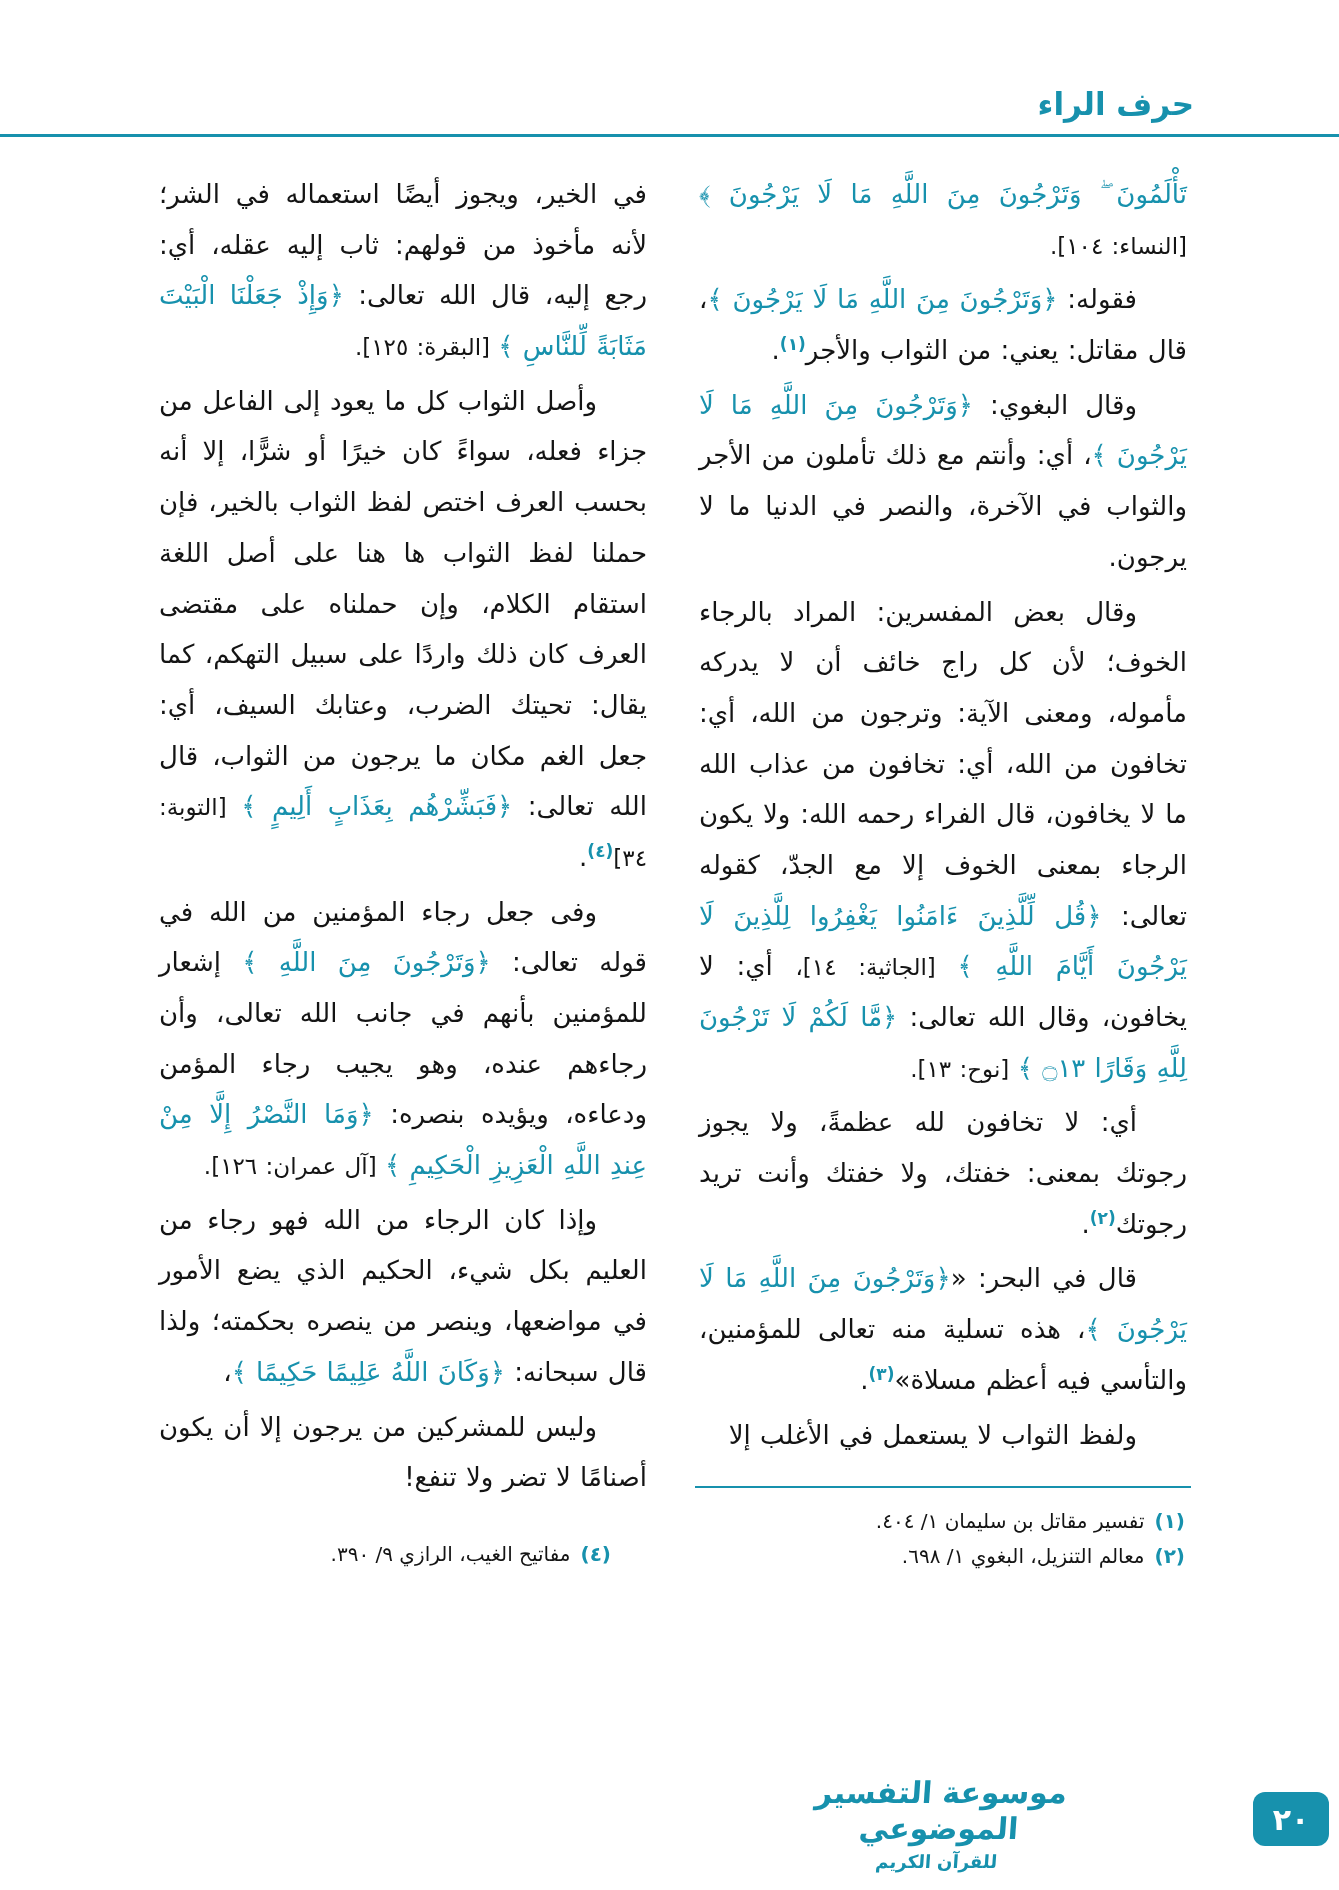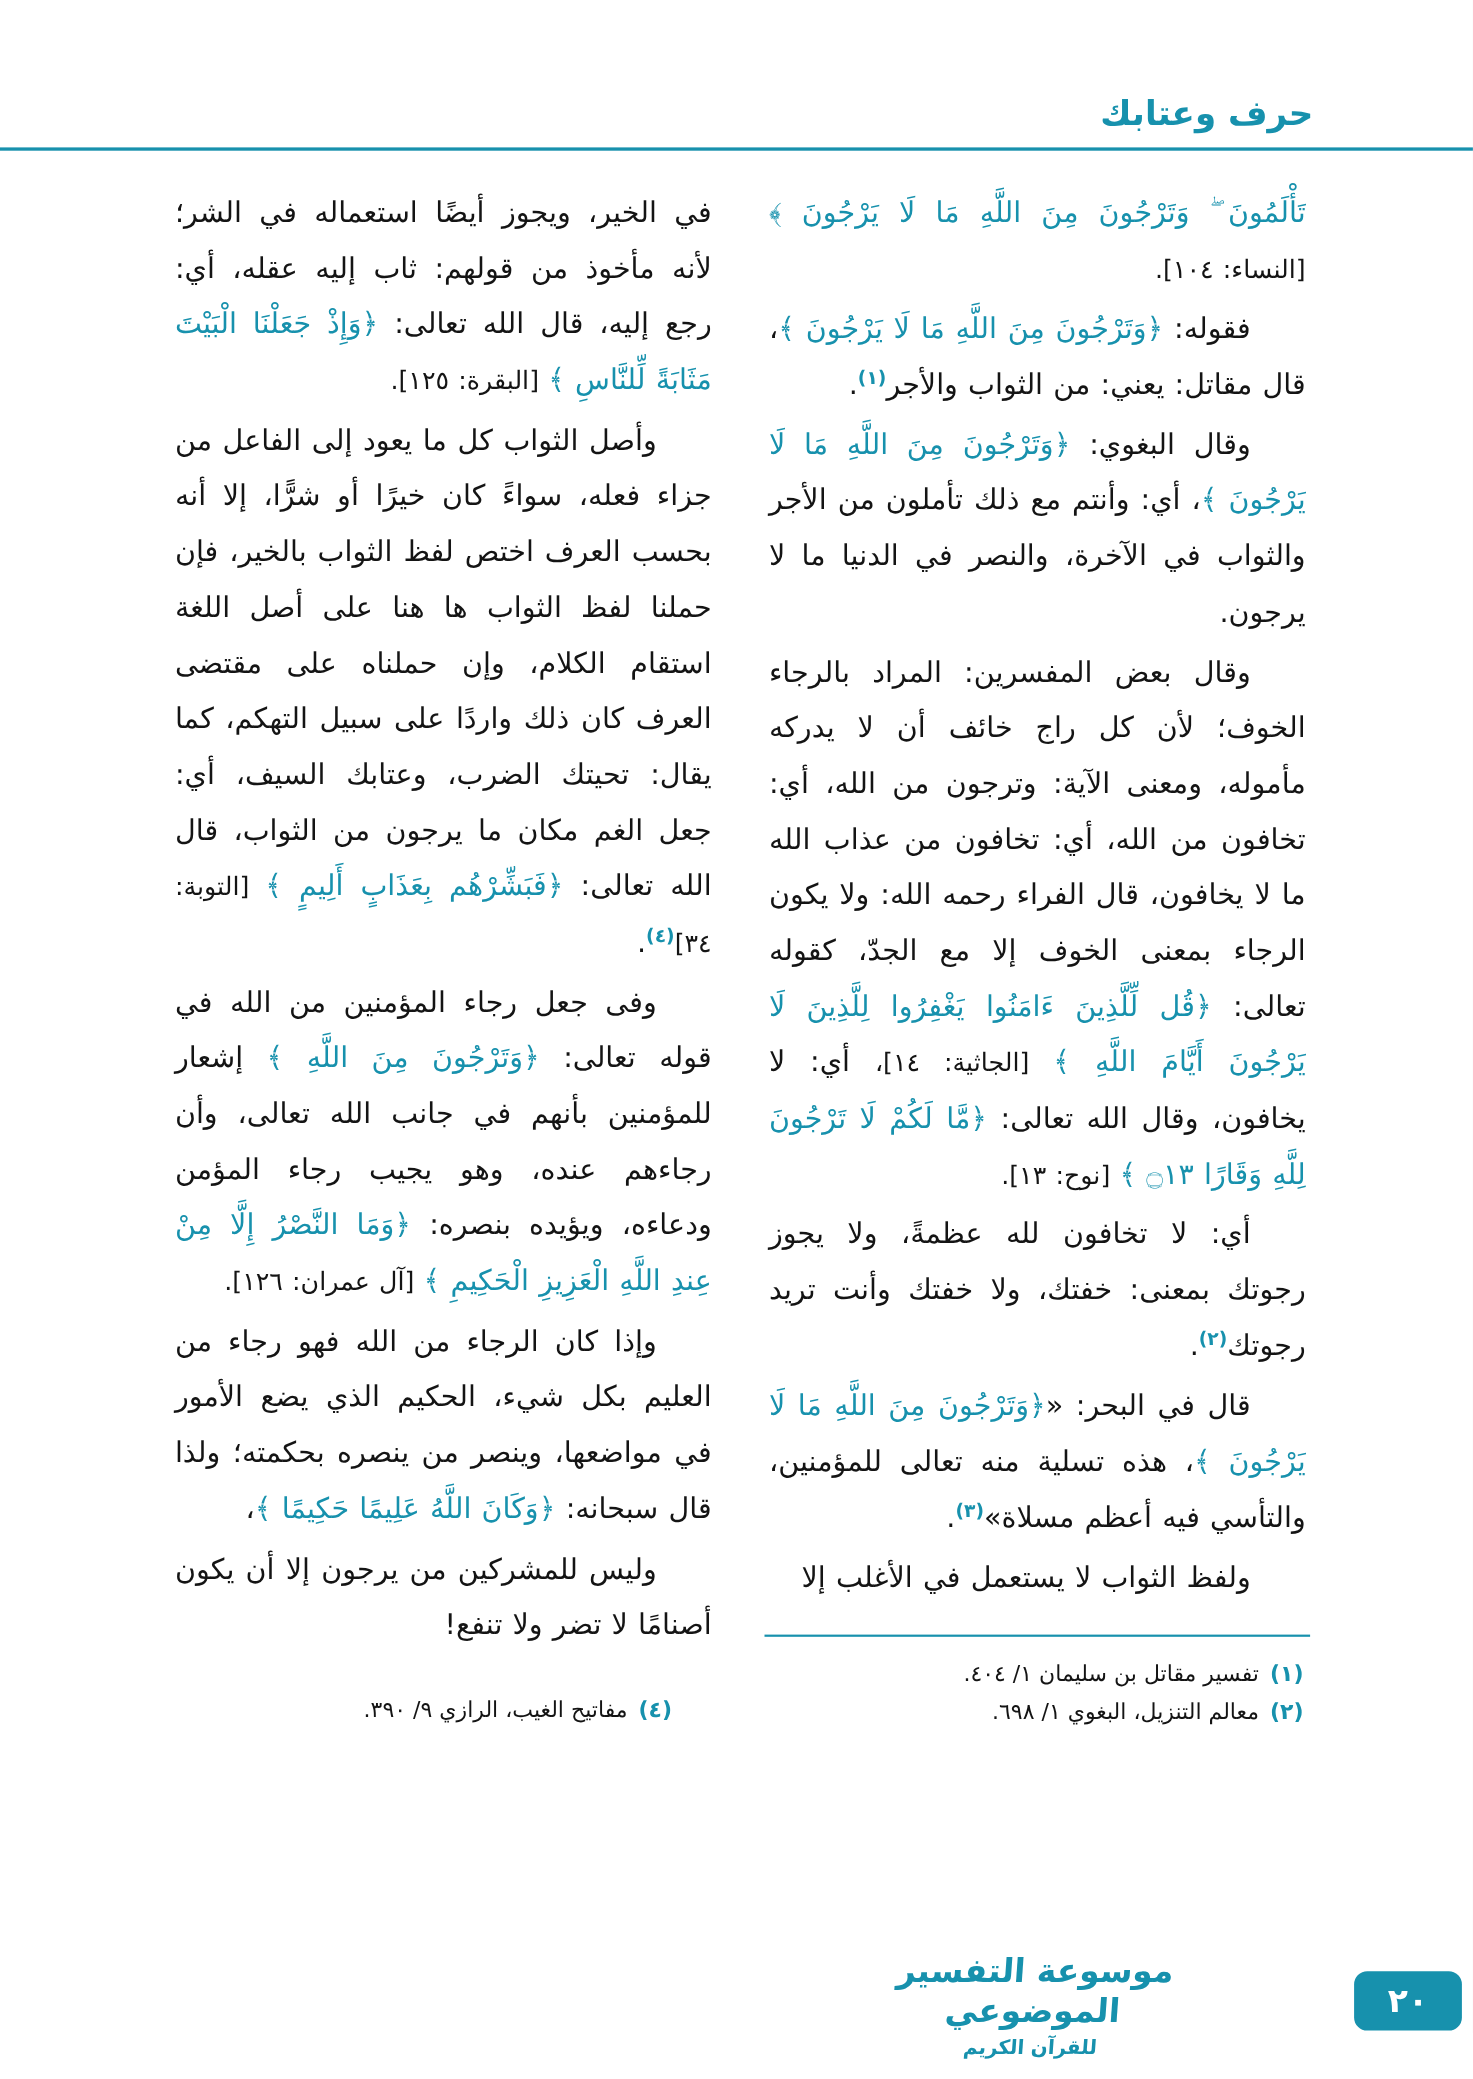--- a/index.html
+++ b/index.html
@@ -29,39 +29,39 @@
   .seg-q { color:var(--accent); font-weight:normal; }
   .seg-r { color:var(--ink); font-size:23px; }
   .seg-f { color:var(--accent); font-size:17px; vertical-align:9px; font-weight:bold; }
   .fn-sep { height:2px; background:var(--accent); margin:26px 0 16px 0; width:100%; }
   .footnotes { padding-right:6px; }
   .footnotes-left { margin-top:34px; padding-right:40px; }
   .footnote { font-size:20px; line-height:1.75; color:var(--ink); }
   .fn-num { color:var(--accent); font-weight:bold; margin-left:10px; }
   .footer { position:absolute; right:0; left:0; bottom:0; height:150px; }
   .page-badge {
-    position:absolute; right:10px; bottom:44px; width:98px; height:54px;
+    position:absolute; right:10px; bottom:44px; width:76px; height:54px;
     background:var(--accent); border-radius:12px; color:#ffffff;
     display:flex; align-items:center; justify-content:center;
     font-size:30px; font-weight:bold;
   }
   .logo {
     position:absolute; right:235px; bottom:18px; width:330px;
     text-align:center; color:var(--accent); transform:skewX(-4deg);
   }
   .logo-main { display:block; font-size:30px; font-weight:bold; line-height:1.2; }
   .logo-sub  { display:block; font-size:18px; font-weight:bold; margin-top:4px; }
 </style>
 </head>
 <body>
 
 <div class="page">
 
   <div class="header">
-    <span class="header-title">حرف وعتابك</span>
+    <span class="header-title">حرف الراء</span>
   </div>
   <div class="header-rule"></div>
 
   <div class="content">
     <div class="col">
       <div class="paras">
           <p class="para"><span class="seg-q">تَأْلَمُونَ ۖ وَتَرْجُونَ مِنَ اللَّهِ مَا لَا يَرْجُونَ ﴾</span><span class="seg-r"> [النساء: ١٠٤].</span></p>
           <p class="para indent"><span class="seg-n">فقوله: </span><span class="seg-q">﴿وَتَرْجُونَ مِنَ اللَّهِ مَا لَا يَرْجُونَ ﴾</span><span class="seg-n">، قال مقاتل: يعني: من الثواب والأجر</span><span class="seg-f">(١)</span><span class="seg-n">.</span></p>
           <p class="para indent"><span class="seg-n">وقال البغوي: </span><span class="seg-q">﴿وَتَرْجُونَ مِنَ اللَّهِ مَا لَا يَرْجُونَ ﴾</span><span class="seg-n">، أي: وأنتم مع ذلك تأملون من الأجر والثواب في الآخرة، والنصر في الدنيا ما لا يرجون.</span></p>
           <p class="para indent"><span class="seg-n">وقال بعض المفسرين: المراد بالرجاء الخوف؛ لأن كل راج خائف أن لا يدركه مأموله، ومعنى الآية: وترجون من الله، أي: تخافون من الله، أي: تخافون من عذاب الله ما لا يخافون، قال الفراء رحمه الله: ولا يكون الرجاء بمعنى الخوف إلا مع الجدّ، كقوله تعالى: </span><span class="seg-q">﴿قُل لِّلَّذِينَ ءَامَنُوا يَغْفِرُوا لِلَّذِينَ لَا يَرْجُونَ أَيَّامَ اللَّهِ ﴾</span><span class="seg-r"> [الجاثية: ١٤]،</span><span class="seg-n"> أي: لا يخافون، وقال الله تعالى: </span><span class="seg-q">﴿مَّا لَكُمْ لَا تَرْجُونَ لِلَّهِ وَقَارًا ۝١٣ ﴾</span><span class="seg-r"> [نوح: ١٣].</span></p>

